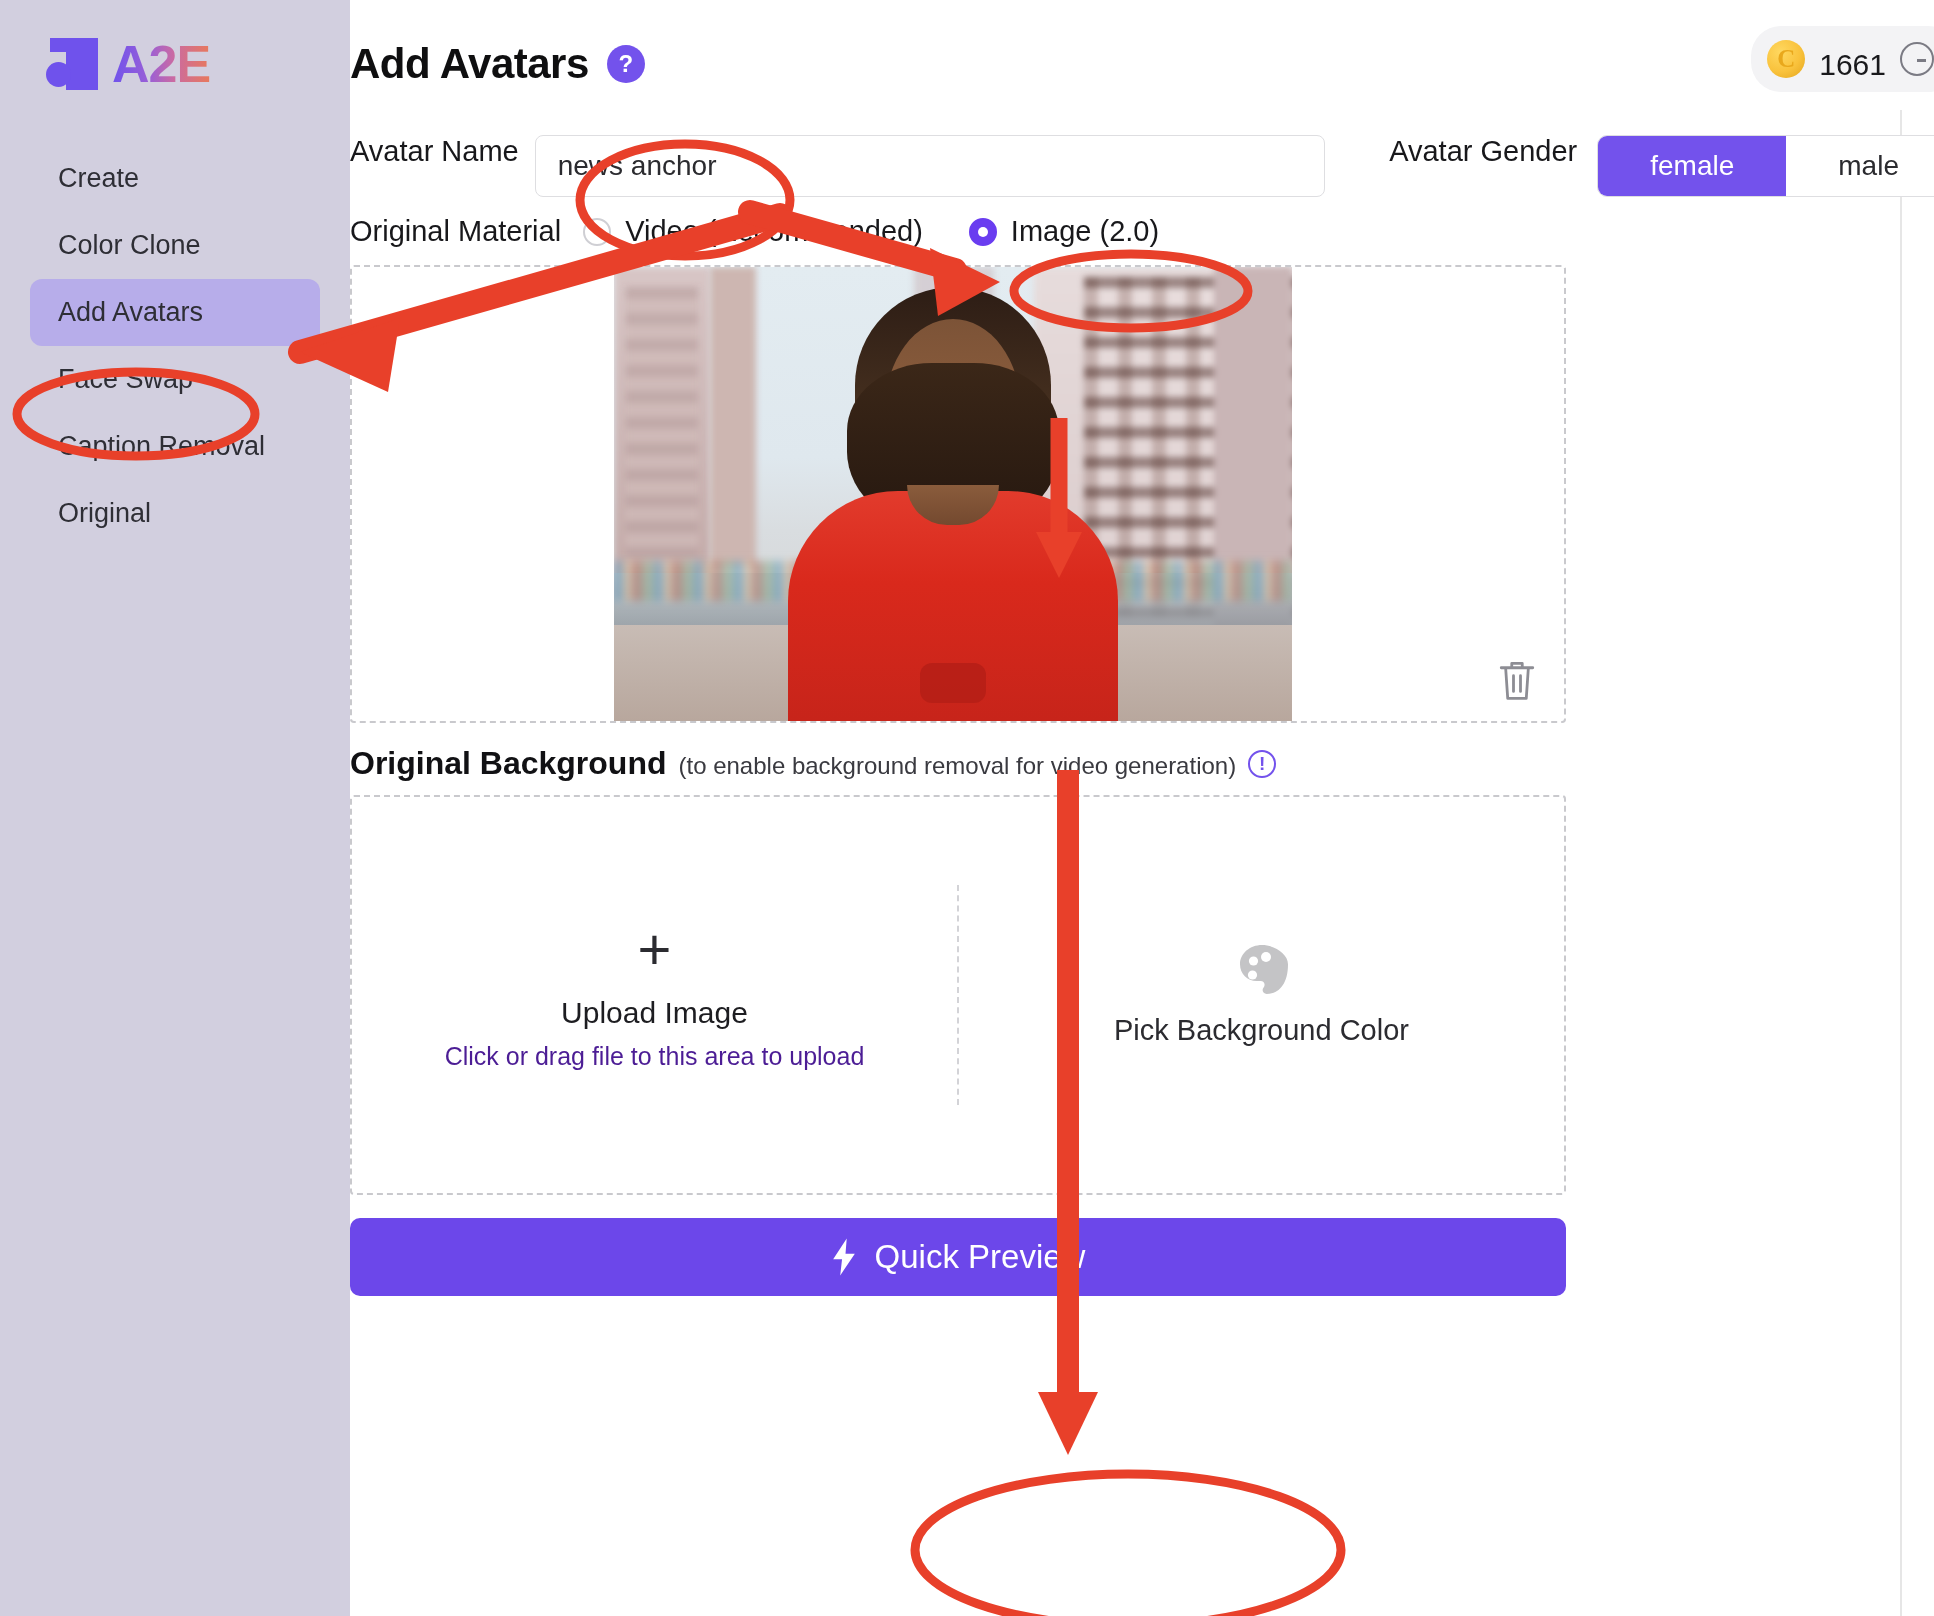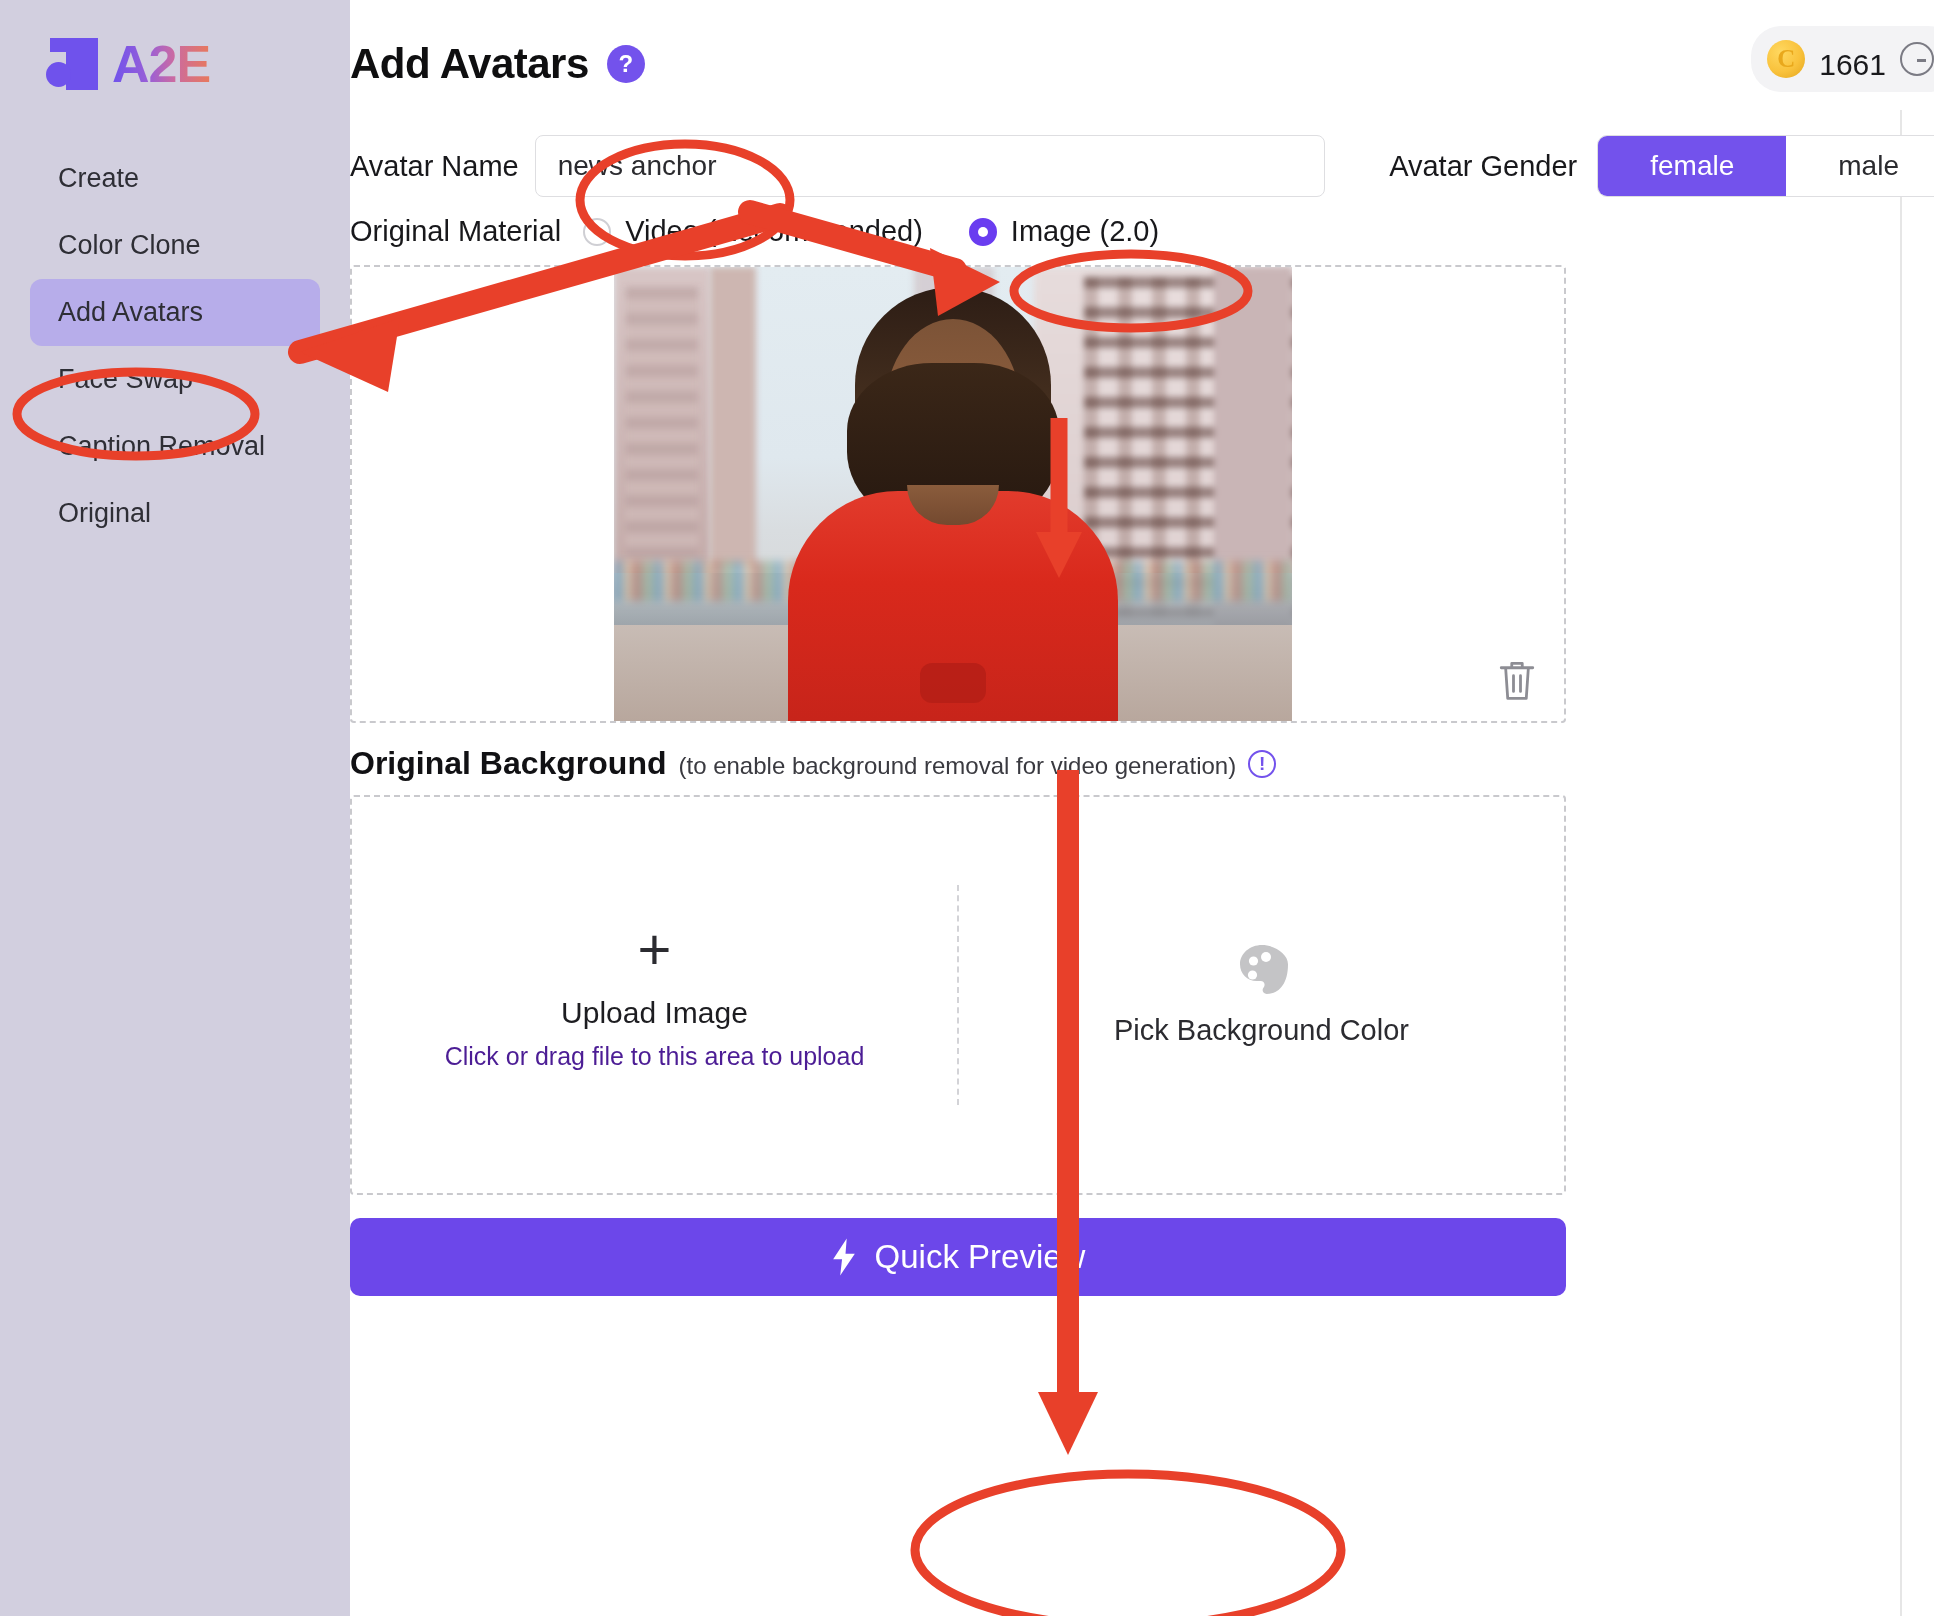--- a/index.html
+++ b/index.html
@@ -70,21 +70,21 @@
   .clock-icon {
     width:34px; height:34px; border-radius:50%; border:2.5px solid #7b7b84;
     position:relative; flex:0 0 auto;
   }
   .clock-icon::after{
     content:""; position:absolute; left:50%; top:50%;
     width:9px; height:2.5px; background:#7b7b84; transform-origin:left center;
   }
 
   
-  .form-row { position:absolute; display:flex; align-items:center; }
+  .form-row { position:absolute; display:flex; }
   #row-name { left:-44px; top:135px; padding-left:44px; }
   .field-label { font-size:29px; color:#18181b; }
   #avatar-name-input {
     width:790px; height:62px; margin-left:16px;
     border:1px solid #dedee1; border-radius:8px;
     padding:0 22px; font-size:28px; color:#2b2b2f;
     font-family:"Liberation Sans", sans-serif; background:#fff;
     outline:none;
   }
   #row-gender { right:-18px; top:135px; }

